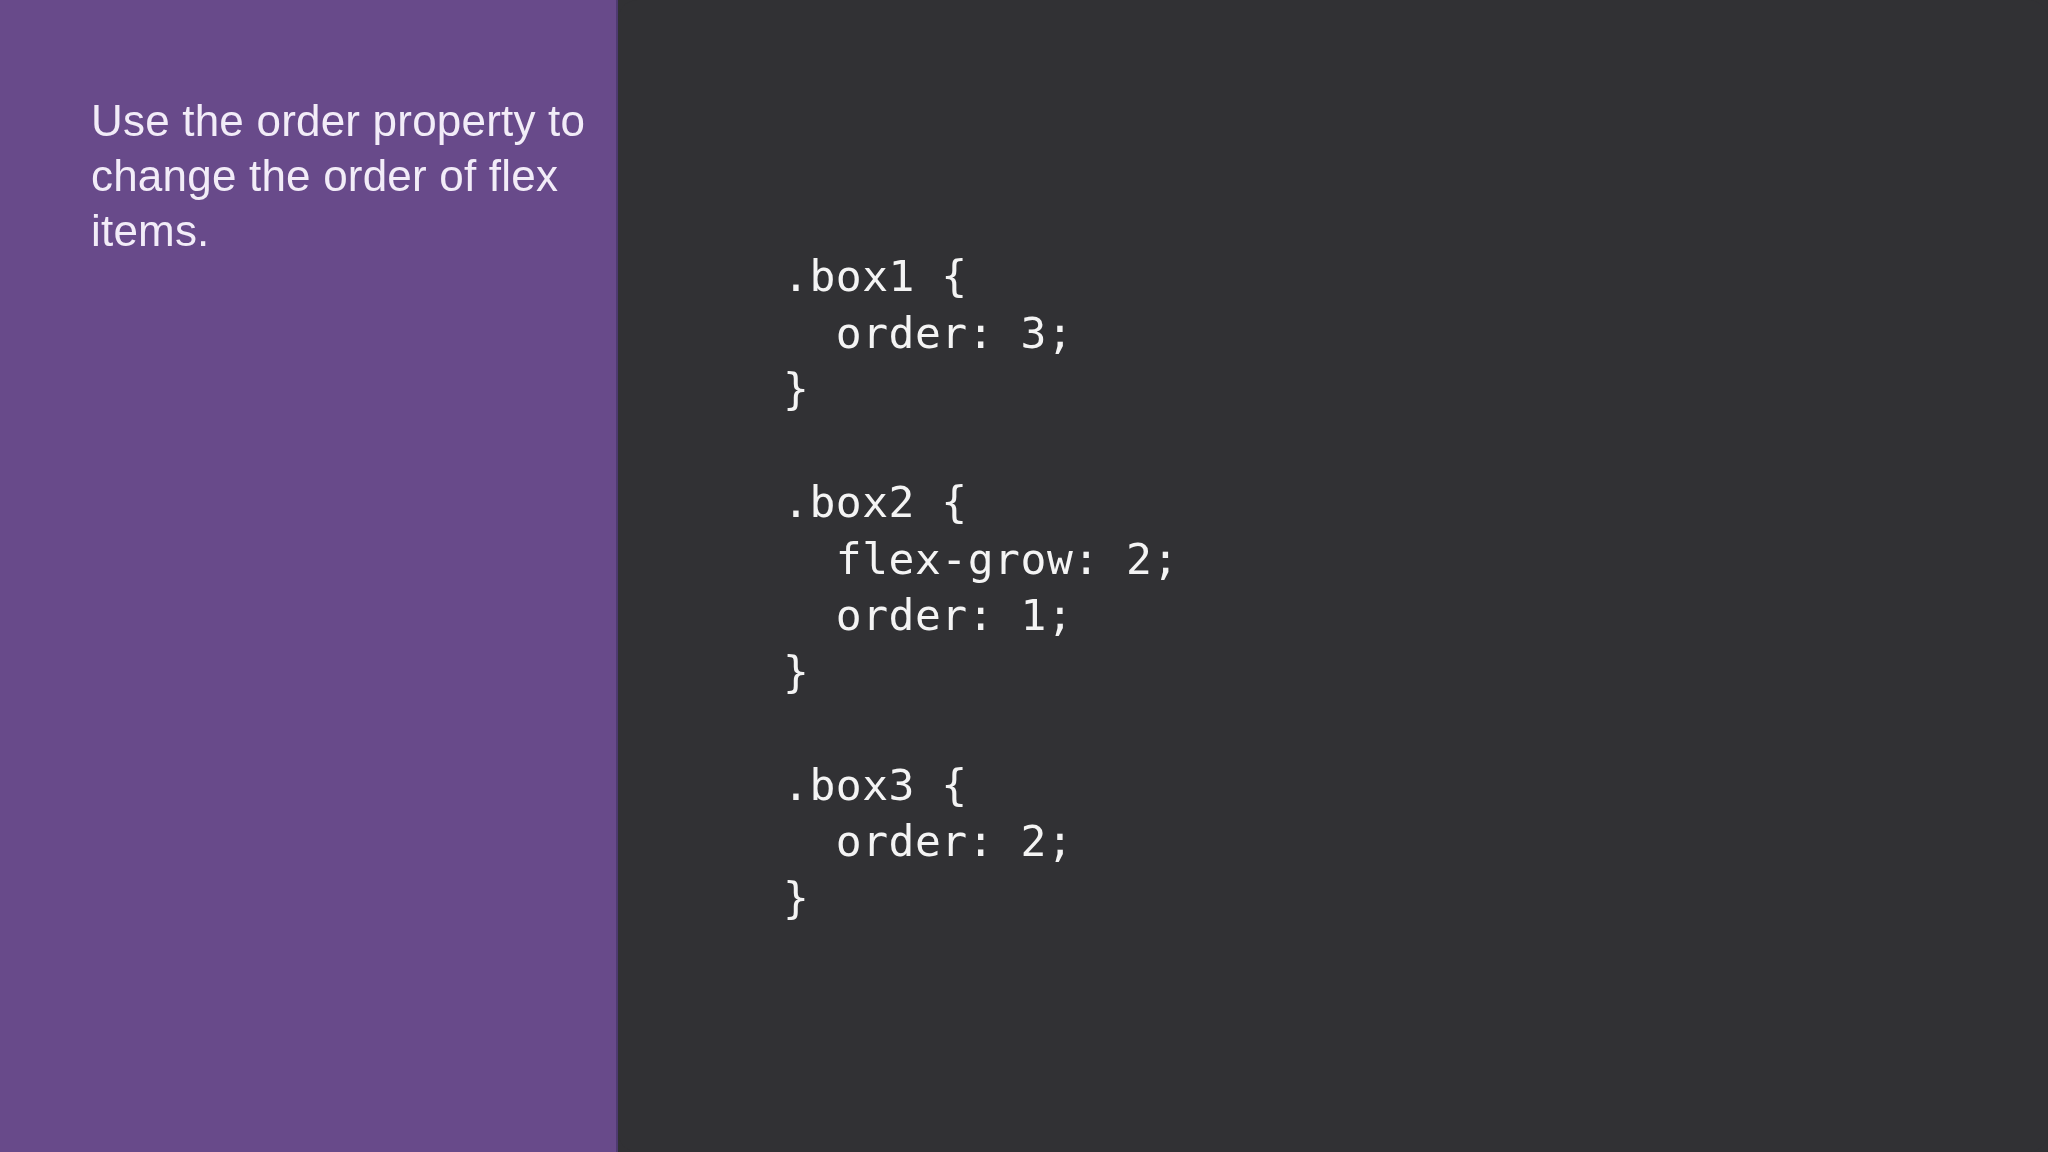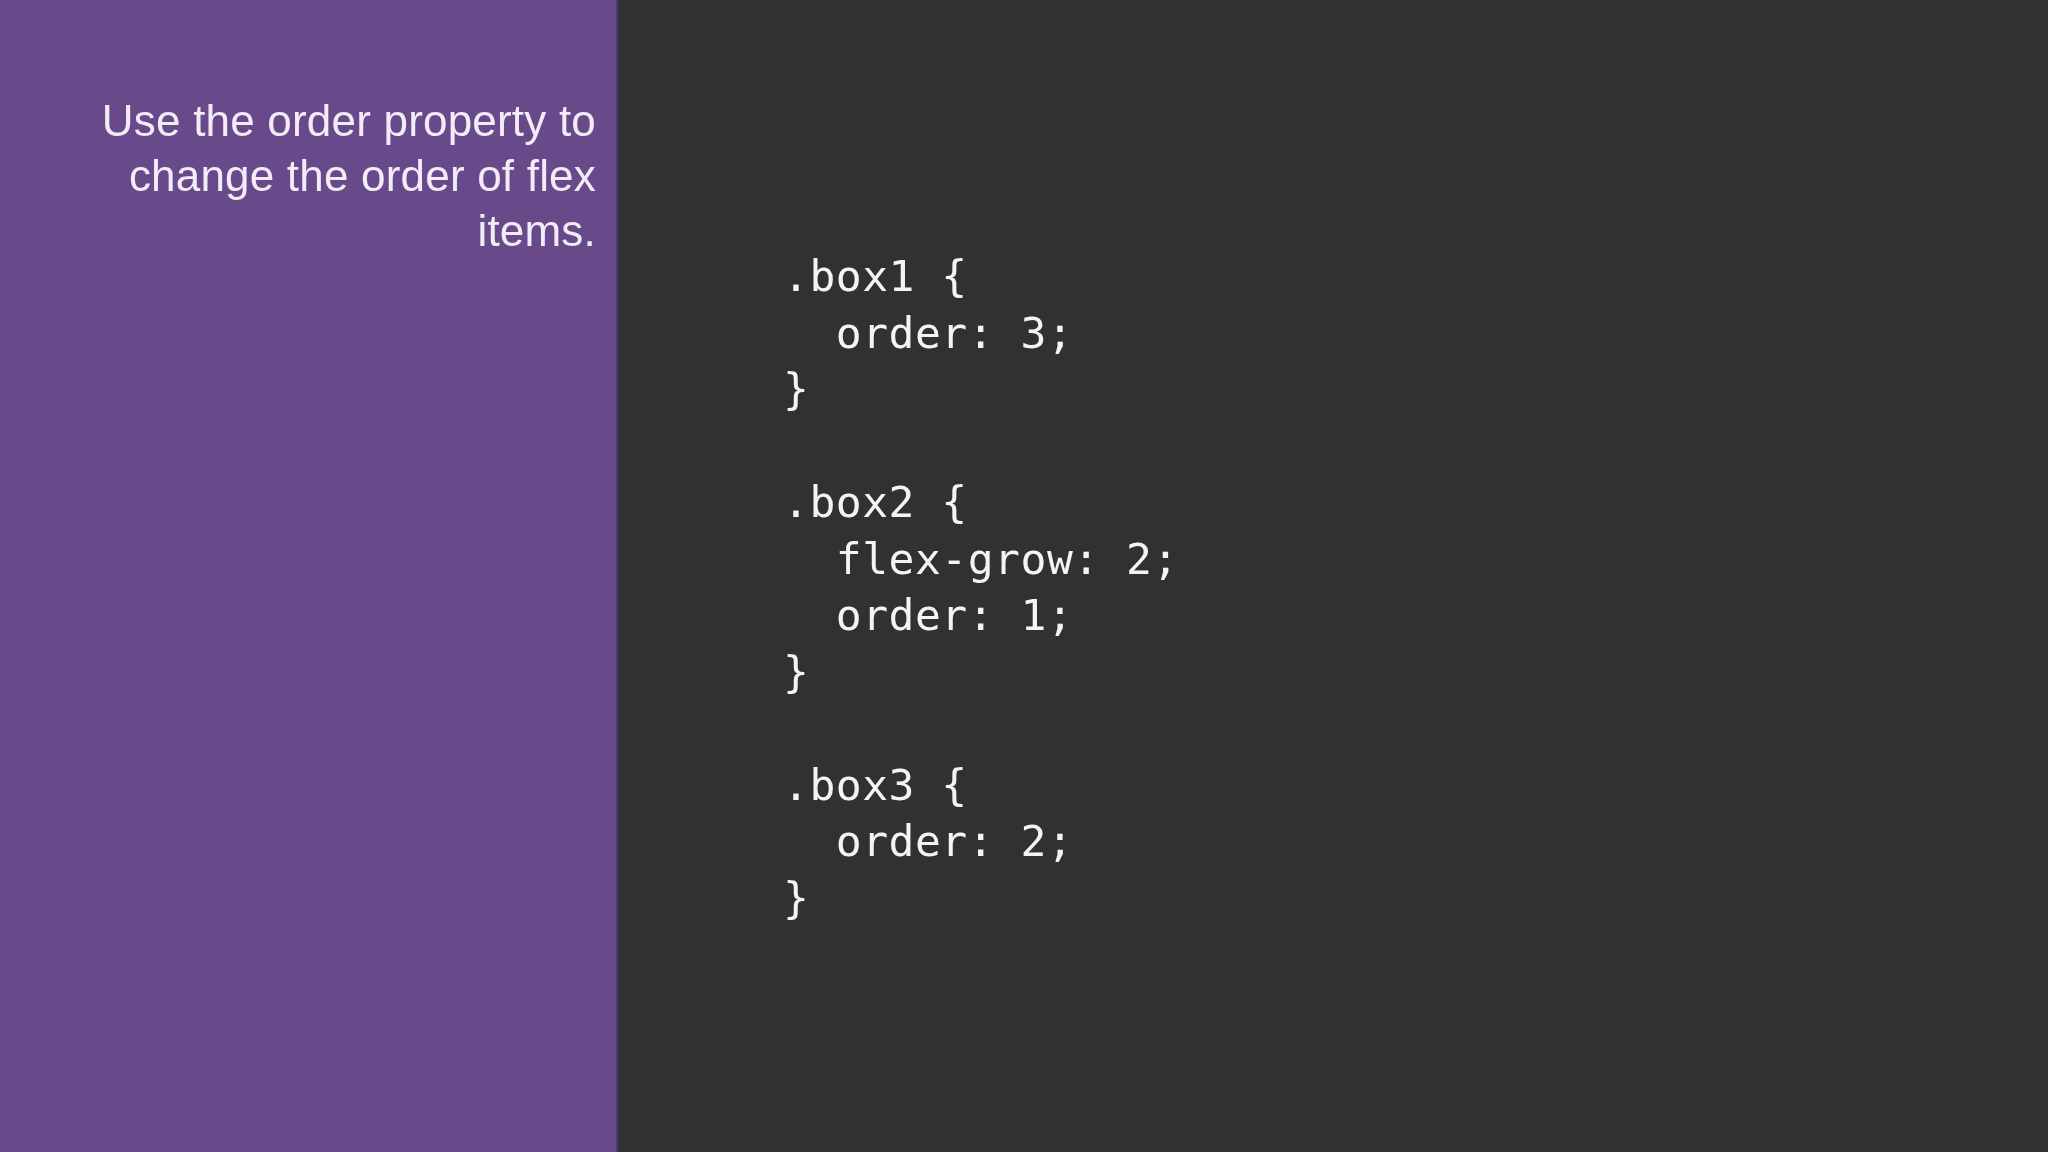--- a/index.html
+++ b/index.html
@@ -16,21 +16,20 @@
   }
   .sidebar {
     position: absolute;
     left: 0;
     top: 0;
     width: 618px;
     height: 1152px;
     box-sizing: border-box;
     background: var(--sidebar-bg, #684a8a);
     border-right: 2px solid var(--seam, #4e3a70);
-    text-align: right;
   }
   .caption {
     position: absolute;
     left: 91px;
     top: 93px;
     width: 505px;
     margin: 0;
     font-size: 44px;
     line-height: 55px;
     font-weight: 400;

